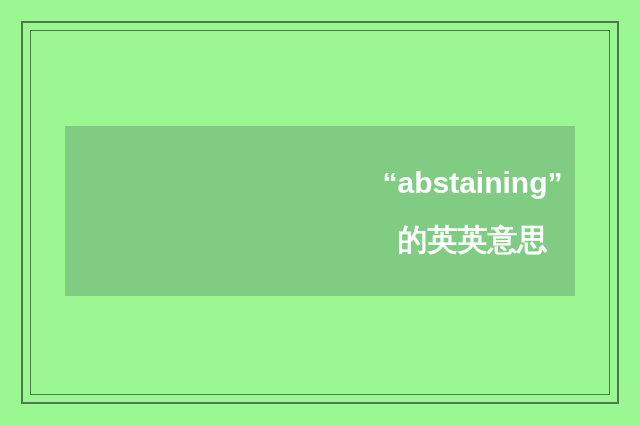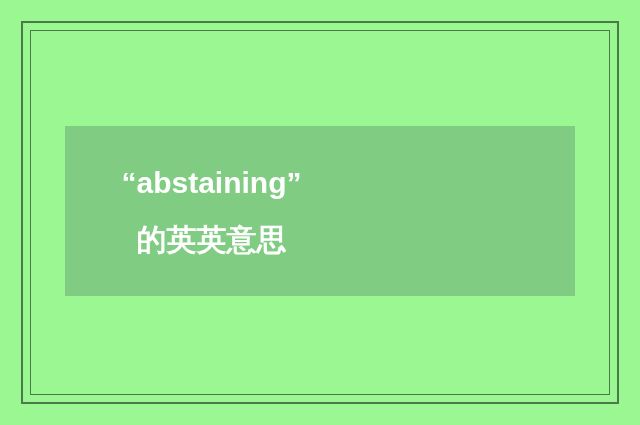--- a/index.html
+++ b/index.html
@@ -51,23 +51,22 @@
   .title-card {
     position: absolute;
     left: 65px;
     top: 126px;
     width: 510px;
     height: 170px;
     background: #7fcc82;
     box-sizing: border-box;
     display: flex;
     align-items: center;
-    justify-content: flex-start;
+    justify-content: flex-end;
     overflow: hidden;
-    padding-left: 44px;
   }
 
   .title-text {
     width: 205px;
     margin: 0;
     color: #ffffff;
     font-family: "Liberation Sans", "DejaVu Sans", sans-serif;
     font-weight: bold;
     font-size: 30px;
     line-height: 57px;

